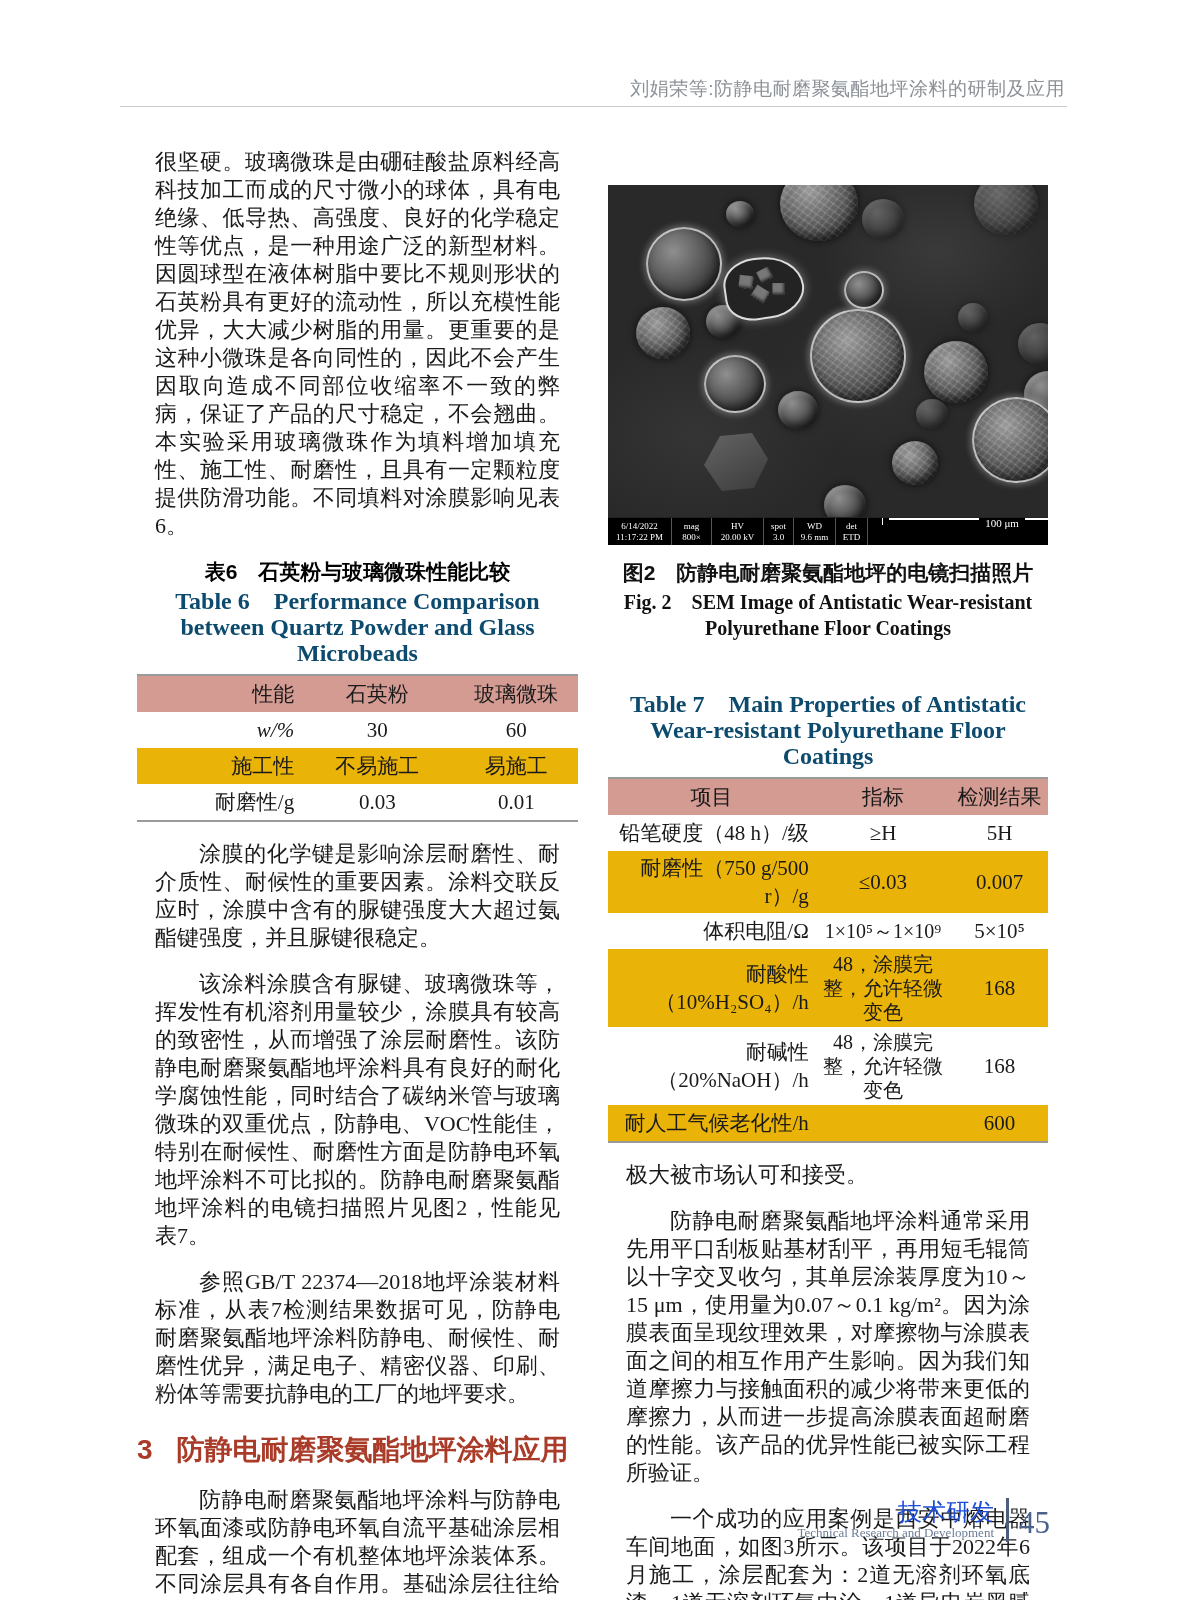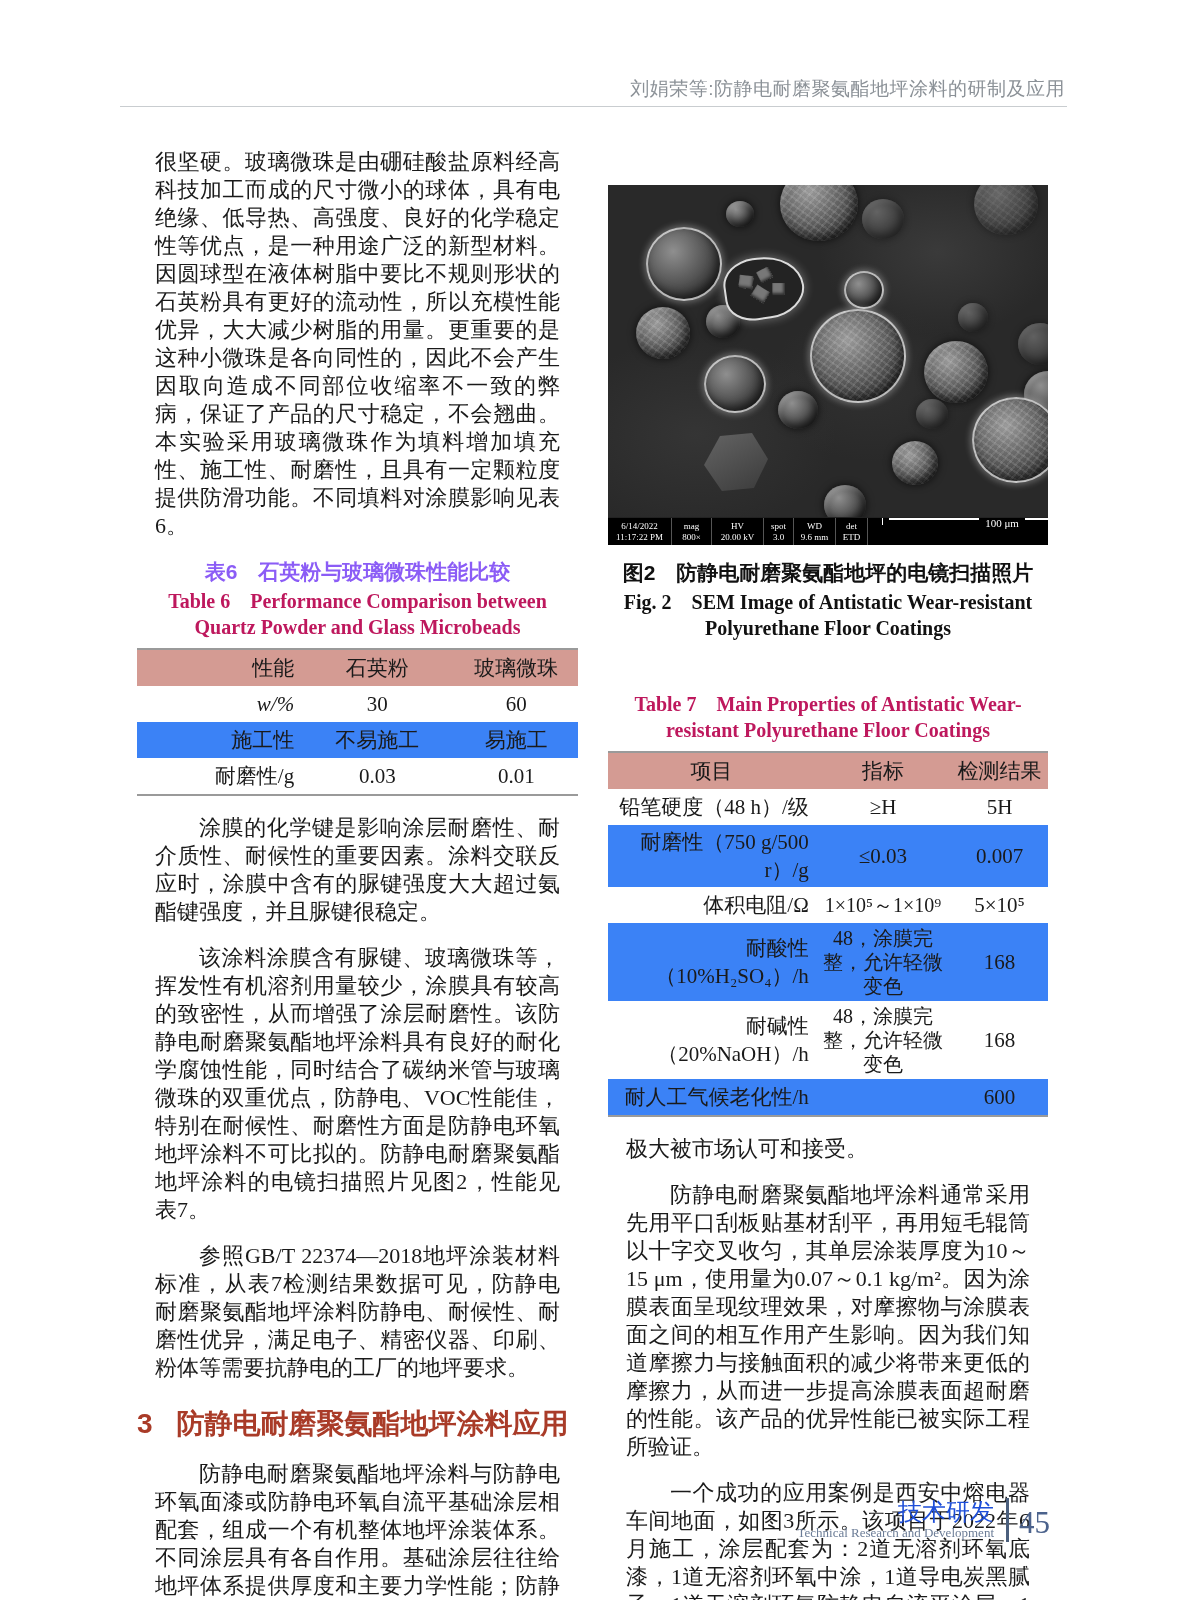--- a/index.html
+++ b/index.html
@@ -30,36 +30,36 @@
   .sub-heading .num{margin-right:18px;}
   .sec-heading{
     margin:24px 0 12px 0;font-family:"Liberation Sans","DejaVu Sans",sans-serif;
     font-weight:bold;font-size:28px;color:#a93b28;line-height:36px;
   }
   .sec-heading .num{margin-right:24px;}
 
   
   .tbl-title-cn{
     text-align:center;font-family:"Liberation Sans","DejaVu Sans",sans-serif;
-    font-weight:bold;font-size:21px;line-height:28px;margin:0;color:#8b5cf6;
+    font-weight:bold;font-size:21px;line-height:28px;margin:0;color:#000000;
   }
   .tbl-title-en{
     text-align:center;font-family:"Liberation Serif","DejaVu Serif",serif;
-    font-weight:bold;font-size:20px;line-height:26px;margin:2px 0 8px 0;color:#be185d;
+    font-weight:bold;font-size:24px;line-height:26px;margin:2px 0 8px 0;color:#0c4a6e;
   }
 
   
   table.data{
     width:100%;border-collapse:collapse;table-layout:fixed;
     border-top:2px solid #9a9a9a;border-bottom:2px solid #9a9a9a;
     font-size:21px;
   }
   table.data th,table.data td{padding:3px 6px;font-weight:normal;vertical-align:middle;}
   table.data tr.hdr{background:#d49b93;}
-  table.data tr.stripe{background:#3b82f6;padding-left:19px;}
+  table.data tr.stripe{background:#eab308;padding-left:19px;}
   table.data .cl{text-align:right;padding-left:26px;}
   table.data .cc{text-align:center;}
   .italic{font-style:italic;}
   table.data td,table.data th{height:30px;}
   table#table7 .cl{padding-left:8px;}
   table#table7 td.small{font-size:20px;line-height:24px;}
 
   
   .sem{
     position:relative;width:440px;height:360px;background:#000;overflow:hidden;

